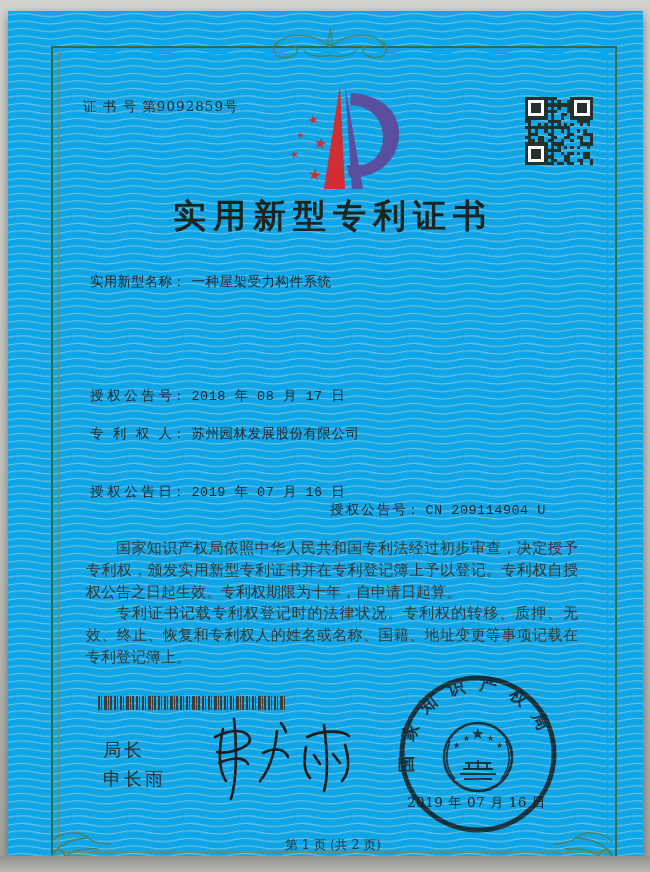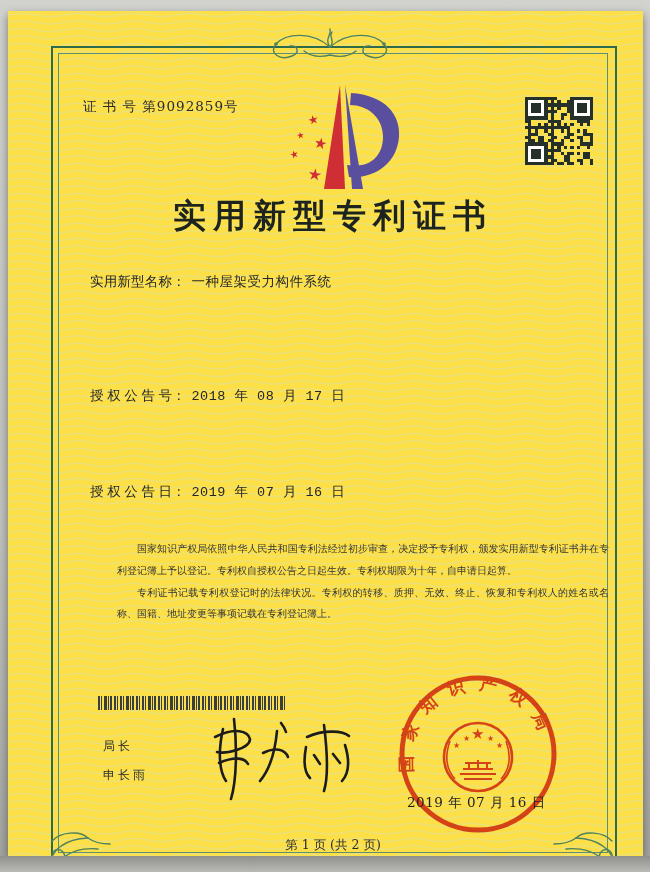--- a/index.html
+++ b/index.html
@@ -1,21 +1,21 @@
 <!DOCTYPE html>
 <html><head>
 <meta charset="utf-8">
 <style>
   html,body{margin:0;padding:0;width:650px;height:872px;overflow:hidden;
     font-family:"DejaVu Serif","Liberation Serif",serif;}
   body{background:linear-gradient(180deg,#d2d2ce 0%,#c2c2be 60%,#a3a39f 100%);}
   .abs{position:absolute;}
   #photo{position:relative;width:650px;height:872px;}
   #paper{position:absolute;left:8px;top:11px;width:635px;height:845px;
-    background:#fde047;box-shadow:0 4px 9px rgba(40,40,40,.55);}
+    background:#0ea5e9;box-shadow:0 4px 9px rgba(40,40,40,.55);}
   #shadow-band{position:absolute;left:0;top:856px;width:650px;height:16px;
     background:linear-gradient(180deg,#8f8f8b,#b9b9b5);}
   #wave-bg{position:absolute;left:0;top:0;width:635px;height:845px;opacity:.6;}
   #frame-outer{position:absolute;left:43px;top:35px;width:562px;height:812px;
     border:2.5px solid #2e6b4a;}
   #frame-inner{position:absolute;left:50px;top:42px;width:548px;height:798px;
     border:1px solid #5d8f72;}
   
   #cert-no{left:75px;top:87px;font-size:13.5px;color:#2a2a2a;letter-spacing:1px;}
   #logo{left:265px;top:68px;}
@@ -24,27 +24,27 @@
     font-weight:600;color:#1d231e;letter-spacing:7px;}
   
   .frow{position:absolute;left:82px;font-size:13.5px;color:#262626;white-space:nowrap;}
   .flabel{display:inline-block;width:82px;text-align:justify;text-align-last:justify;
     vertical-align:top;}
   .colon{display:inline-block;margin-right:6px;}
   .fvalue{letter-spacing:.5px;font-family:Liberation Mono, monospace;}
   .frow2{left:322px;}
   .flabel-sm{width:76px;}
   
-  #body-text{left:78px;top:527px;width:492px;font-size:10px;line-height:21.8px;
-    color:#37352f;text-align:justify;margin-left:31px;}
+  #body-text{left:78px;top:527px;width:492px;font-size:15px;line-height:21.8px;
+    color:#37352f;text-align:justify;}
   #body-text p{margin:0;text-indent:2em;}
   
   #barcode{left:90px;top:685px;}
   
-  .sig-label{left:95px;font-size:12px;color:#2b2b2b;letter-spacing:3px;}
+  .sig-label{left:95px;font-size:18px;color:#2b2b2b;letter-spacing:3px;}
   #sig-script{left:185px;top:698px;}
   
   #seal{left:385px;top:658px;opacity:.92;mix-blend-mode:multiply;}
   #seal-date{left:399px;top:783px;width:160px;font-size:13.5px;color:#1e1e1e;
     letter-spacing:.5px;}
   
   #page-no{left:0;top:826px;width:650px;text-align:center;font-size:12.5px;color:#2c2c2c;}
 </style>
 </head>
 <body>
@@ -262,22 +262,28 @@
       </svg>
 
     <div id="title" class="abs">实用新型专利证书</div>
 
     <div class="frow" style="top:262px">
       <span class="flabel">实用新型名称</span><span class="colon">：</span><span class="fvalue">一种屋架受力构件系统</span>
     </div>
     <div class="frow" style="top:376px">
       <span class="flabel">授权公告号</span><span class="colon">：</span><span class="fvalue">2018 年 08 月 17 日</span>
     </div>
+    <div class="frow" style="top:414px">
+      <span class="flabel">专利权人</span><span class="colon">：</span><span class="fvalue">苏州园林发展股份有限公司</span>
+    </div>
     <div class="frow" style="top:472px">
       <span class="flabel">授权公告日</span><span class="colon">：</span><span class="fvalue">2019 年 07 月 16 日</span>
+    </div>
+    <div class="frow frow2" style="top:490px">
+      <span class="flabel flabel-sm">授权公告号</span><span class="colon">：</span><span class="fvalue">CN 209114904 U</span>
     </div>
 
     <div id="body-text" class="abs">
       <p>国家知识产权局依照中华人民共和国专利法经过初步审查，决定授予专利权，颁发实用新型专利证书并在专利登记簿上予以登记。专利权自授权公告之日起生效。专利权期限为十年，自申请日起算。</p>
       <p>专利证书记载专利权登记时的法律状况。专利权的转移、质押、无效、终止、恢复和专利权人的姓名或名称、国籍、地址变更等事项记载在专利登记簿上。</p>
     </div>
 
     <svg id="barcode" class="abs" width="190" height="14">
         <rect x="0" y="0" width="2" height="14" fill="#3a3f3c"></rect>
         <rect x="3" y="0" width="1" height="14" fill="#3a3f3c"></rect>

